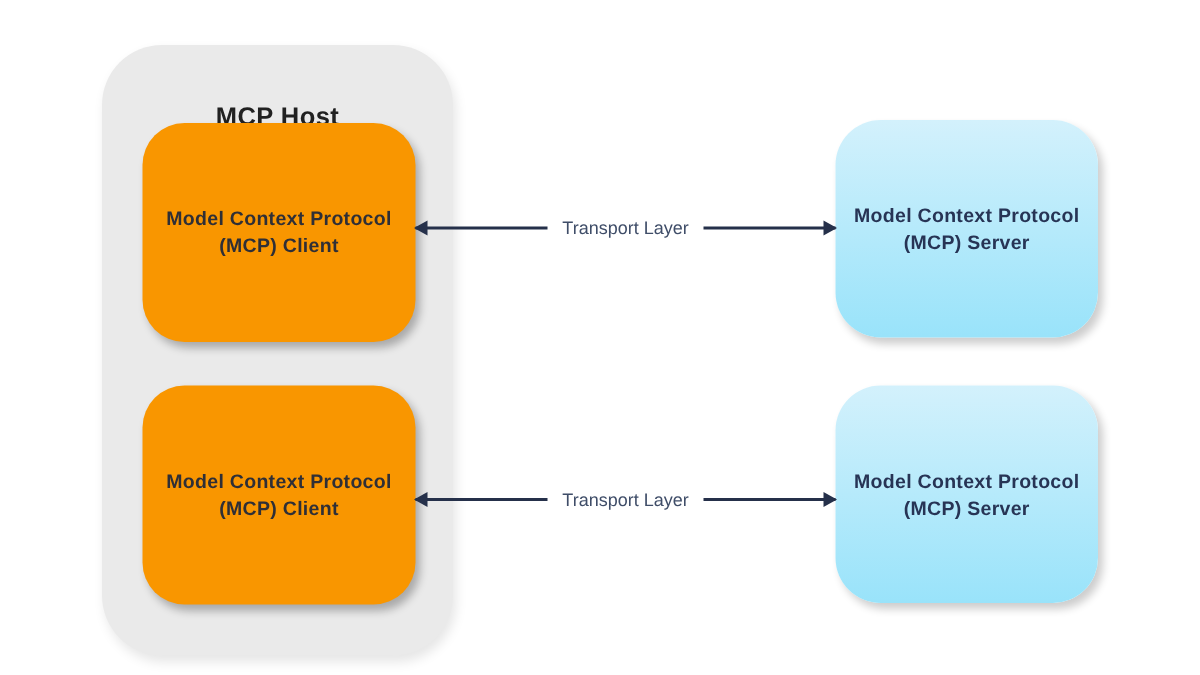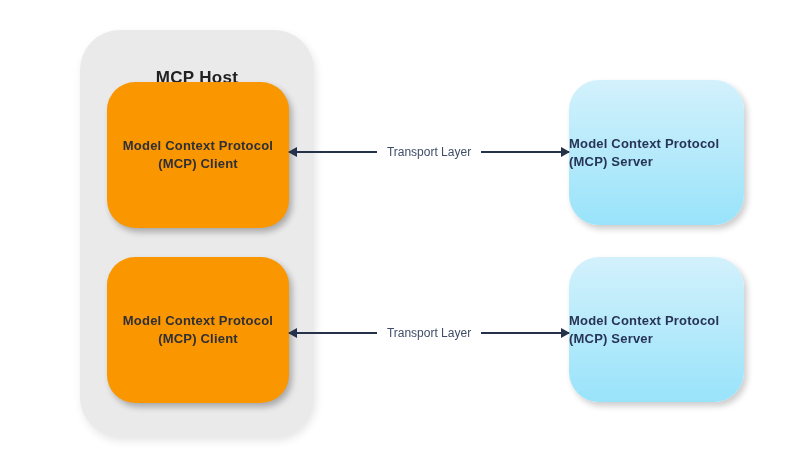--- a/index.html
+++ b/index.html
@@ -10,21 +10,21 @@
     --arrow:#25304A;
     --client-text:#2F2F36;
     --server-text:#273455;
     --host-title:#212121;
     --label-text:#3F4D68;
     --page-bg:#FFFFFF;
   }
   *{margin:0;padding:0;box-sizing:border-box;}
   html,body{width:800px;height:450px;background:var(--page-bg);overflow:hidden;}
   body{font-family:"Liberation Sans",sans-serif;}
-  .canvas{position:relative;width:704px;height:450px;background:var(--page-bg);margin-left:12px;}
+  .canvas{position:relative;width:704px;height:450px;background:var(--page-bg);}
 
   .host{
     position:absolute;left:68px;top:30px;width:234px;height:407px;
     background:var(--host-bg);border-radius:40px;
     box-shadow:2px 4px 8px rgba(0,0,0,0.10);
   }
   .host-title{
     position:absolute;left:0;top:38px;width:100%;
     text-align:center;font-size:17px;font-weight:bold;
     color:var(--host-title);letter-spacing:0.3px;
@@ -46,21 +46,21 @@
   }
   .client-1{top:82px;}
   .client-2{top:257px;}
 
   .server{
     position:absolute;left:557px;width:175px;height:145px;
     background:linear-gradient(to bottom,var(--server-top),var(--server-bottom));
     border-radius:30px;color:var(--server-text);
     box-shadow:3px 4px 6px rgba(0,0,0,0.20);
     display:flex;align-items:center;justify-content:center;
-    font-weight:bold;font-size:13px;line-height:18px;
+    text-align:center;font-weight:bold;font-size:13px;line-height:18px;
     letter-spacing:0.2px;
   }
   .server-1{top:80px;}
   .server-2{top:257px;}
 
   .link{
     position:absolute;left:277px;width:280px;height:20px;
     display:flex;align-items:center;z-index:3;
   }
   .link-1{top:142px;}

